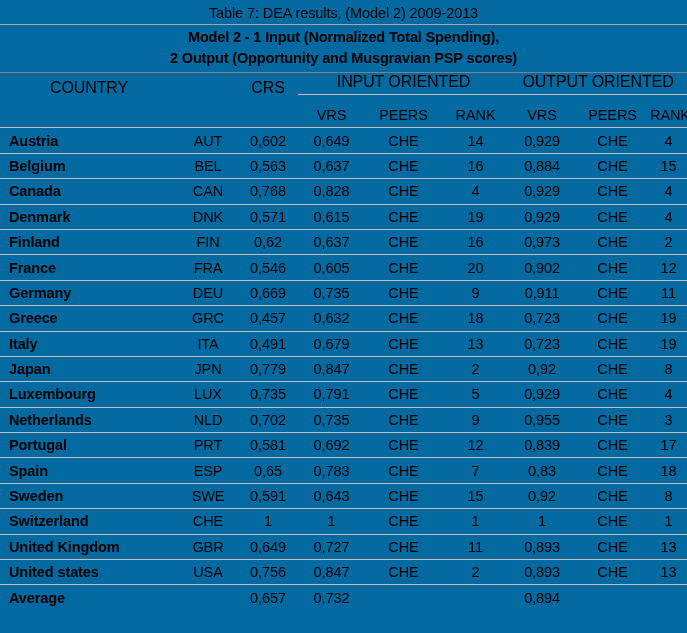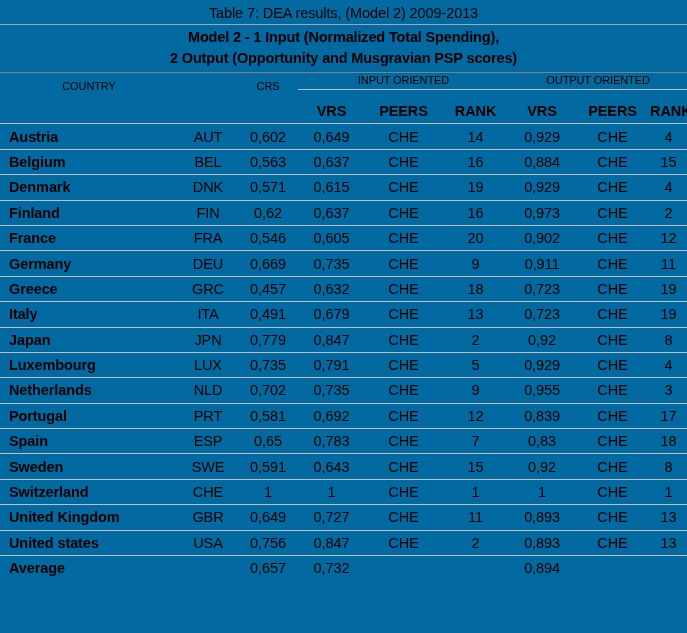--- a/index.html
+++ b/index.html
@@ -77,21 +77,21 @@
   col.c-ivrs    { width: 67px;  }
   col.c-ipeers  { width: 77px;  }
   col.c-irank   { width: 67px;  }
   col.c-ovrs    { width: 66px;  }
   col.c-opeers  { width: 75px;  }
   col.c-orank   { width: 37px;  }
 
   
   tr.hdr-group td {
     height: 25px;
-    font-size: 11px;
+    font-size: 16px;
     text-align: center;
   }
   td.h-country {
     font-weight: bold;
     text-align: left;
     padding-left: 9px;
   }
   td.h-crs { text-align: center; }
   td.group-head {
     text-align: center;
@@ -100,21 +100,20 @@
     display: block;
     text-align: center;
     border-bottom: 1px solid #bfbfbf;
     padding-bottom: 3px;
     margin-bottom: 7px;
   }
   tr.hdr-sub td {
     height: 25px;
     text-align: center;
     font-size: 14.5px;
-    font-weight: bold;
   }
 
   
   tr.data-row td {
     height: 24.4px;
     border-top: 1px solid #bfbfbf;
     text-align: center;
     font-size: 14.5px;
   }
   tr.data-row td.country {
@@ -206,20 +205,31 @@
           <td class="code">BEL</td>
           <td>0,563</td>
           <td>0,637</td>
           <td>CHE</td>
           <td>16</td>
           <td>0,884</td>
           <td>CHE</td>
           <td>15</td>
         </tr>
         <tr class="data-row">
+          <td class="country">Canada</td>
+          <td class="code">CAN</td>
+          <td>0,768</td>
+          <td>0,828</td>
+          <td>CHE</td>
+          <td>4</td>
+          <td>0,929</td>
+          <td>CHE</td>
+          <td>4</td>
+        </tr>
+        <tr class="data-row">
           <td class="country">Denmark</td>
           <td class="code">DNK</td>
           <td>0,571</td>
           <td>0,615</td>
           <td>CHE</td>
           <td>19</td>
           <td>0,929</td>
           <td>CHE</td>
           <td>4</td>
         </tr>

